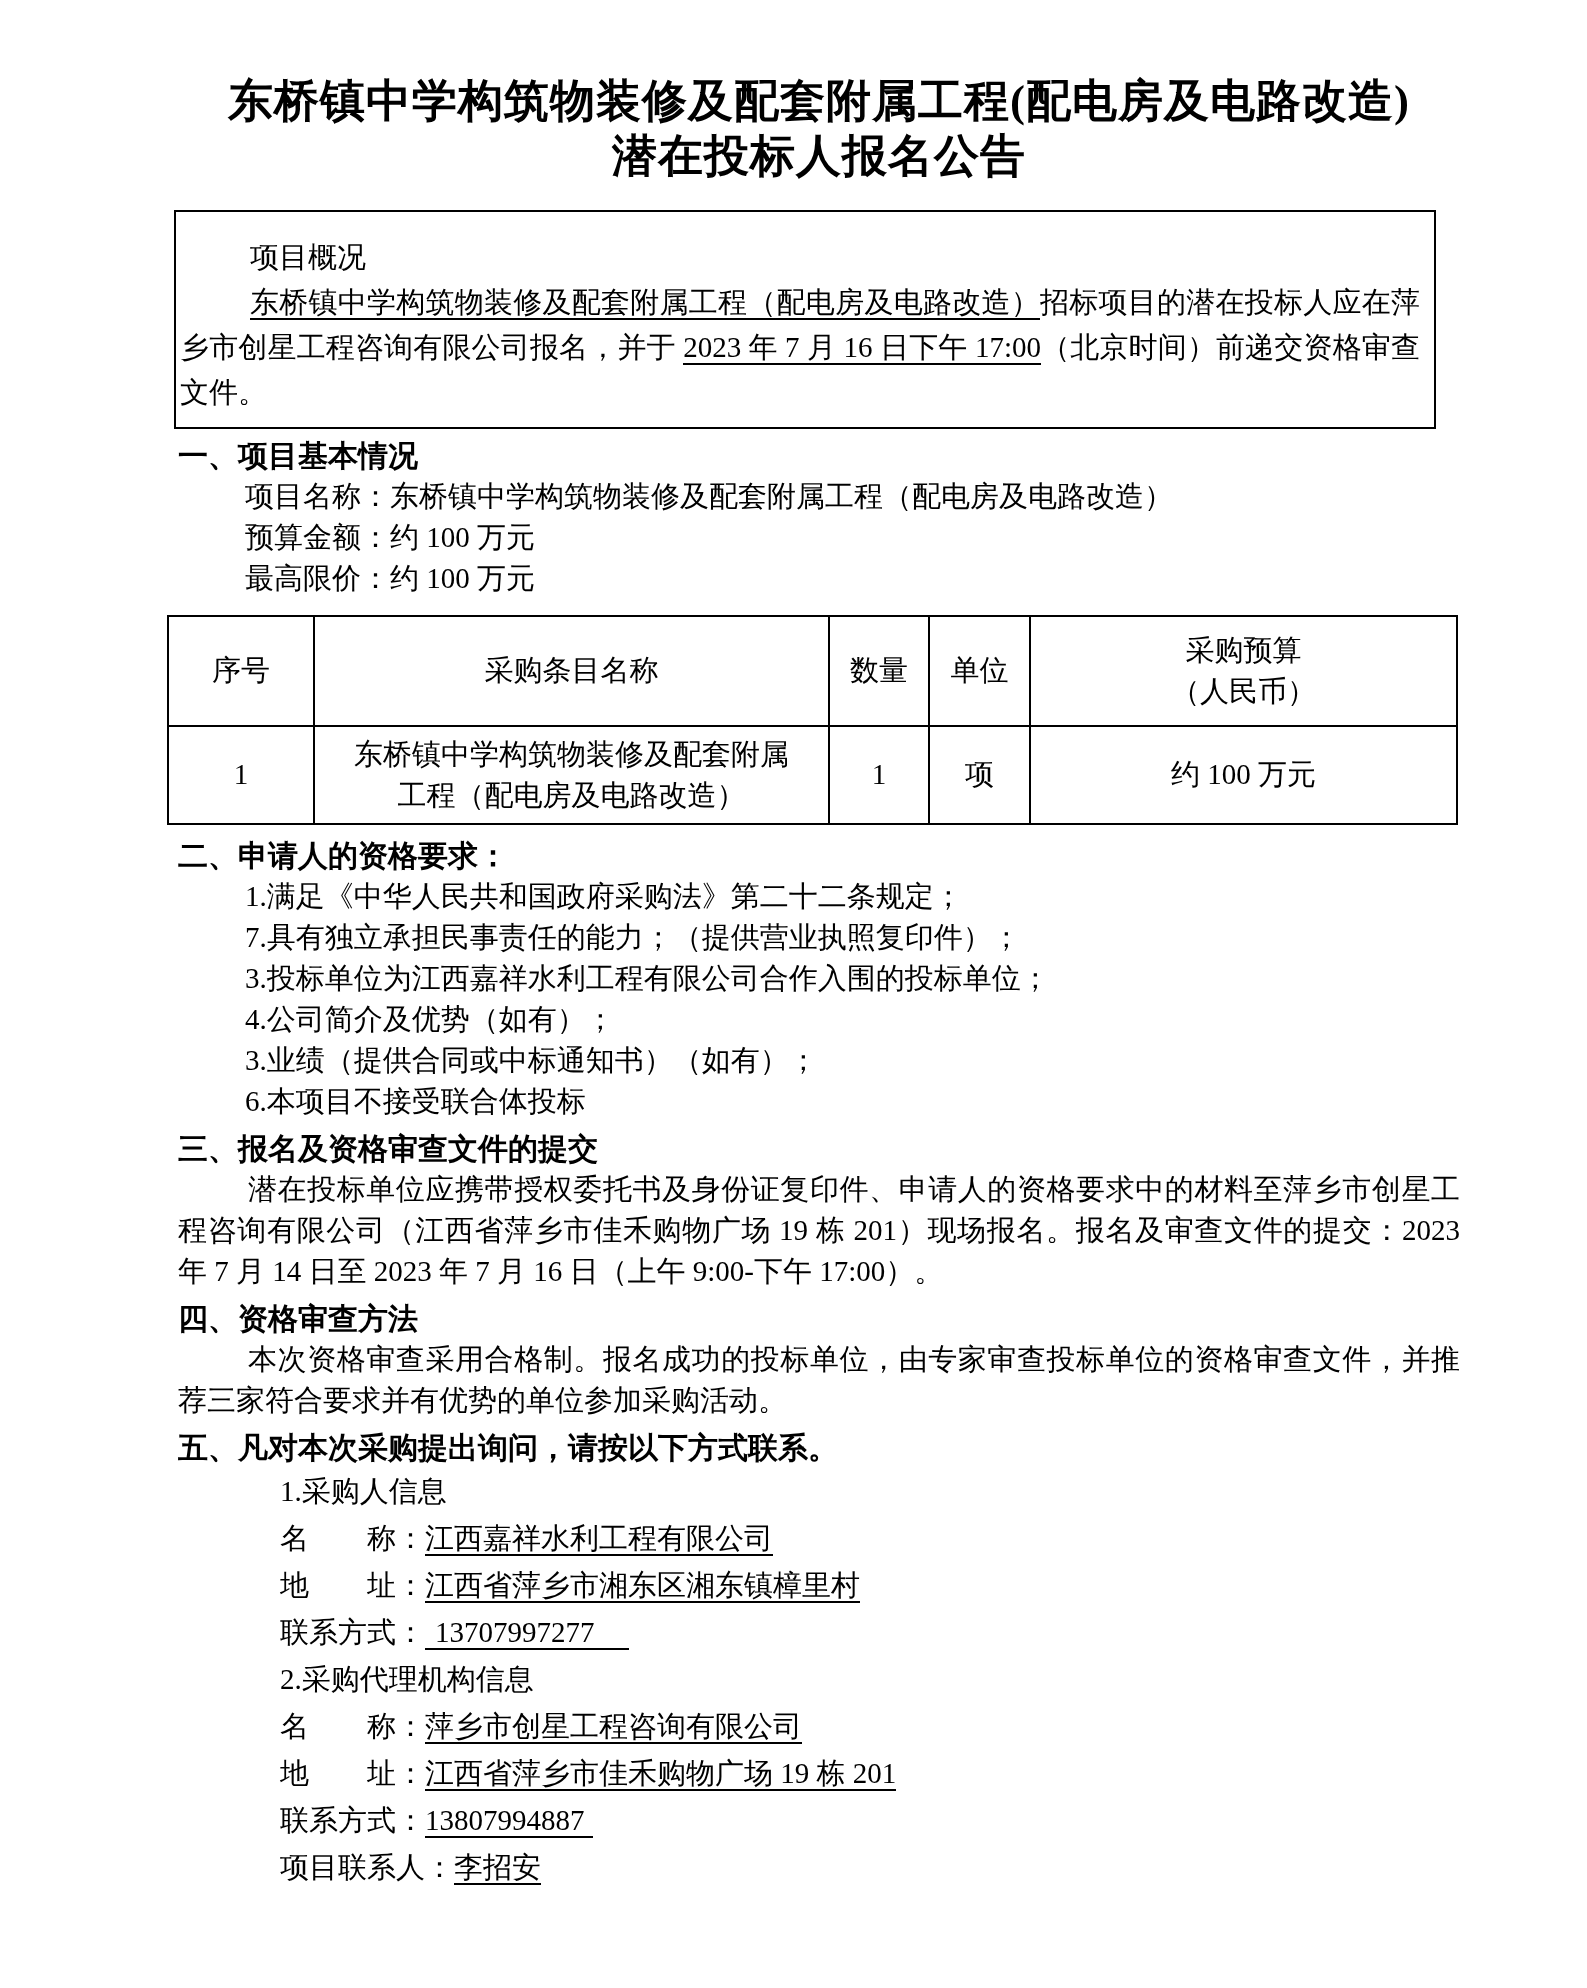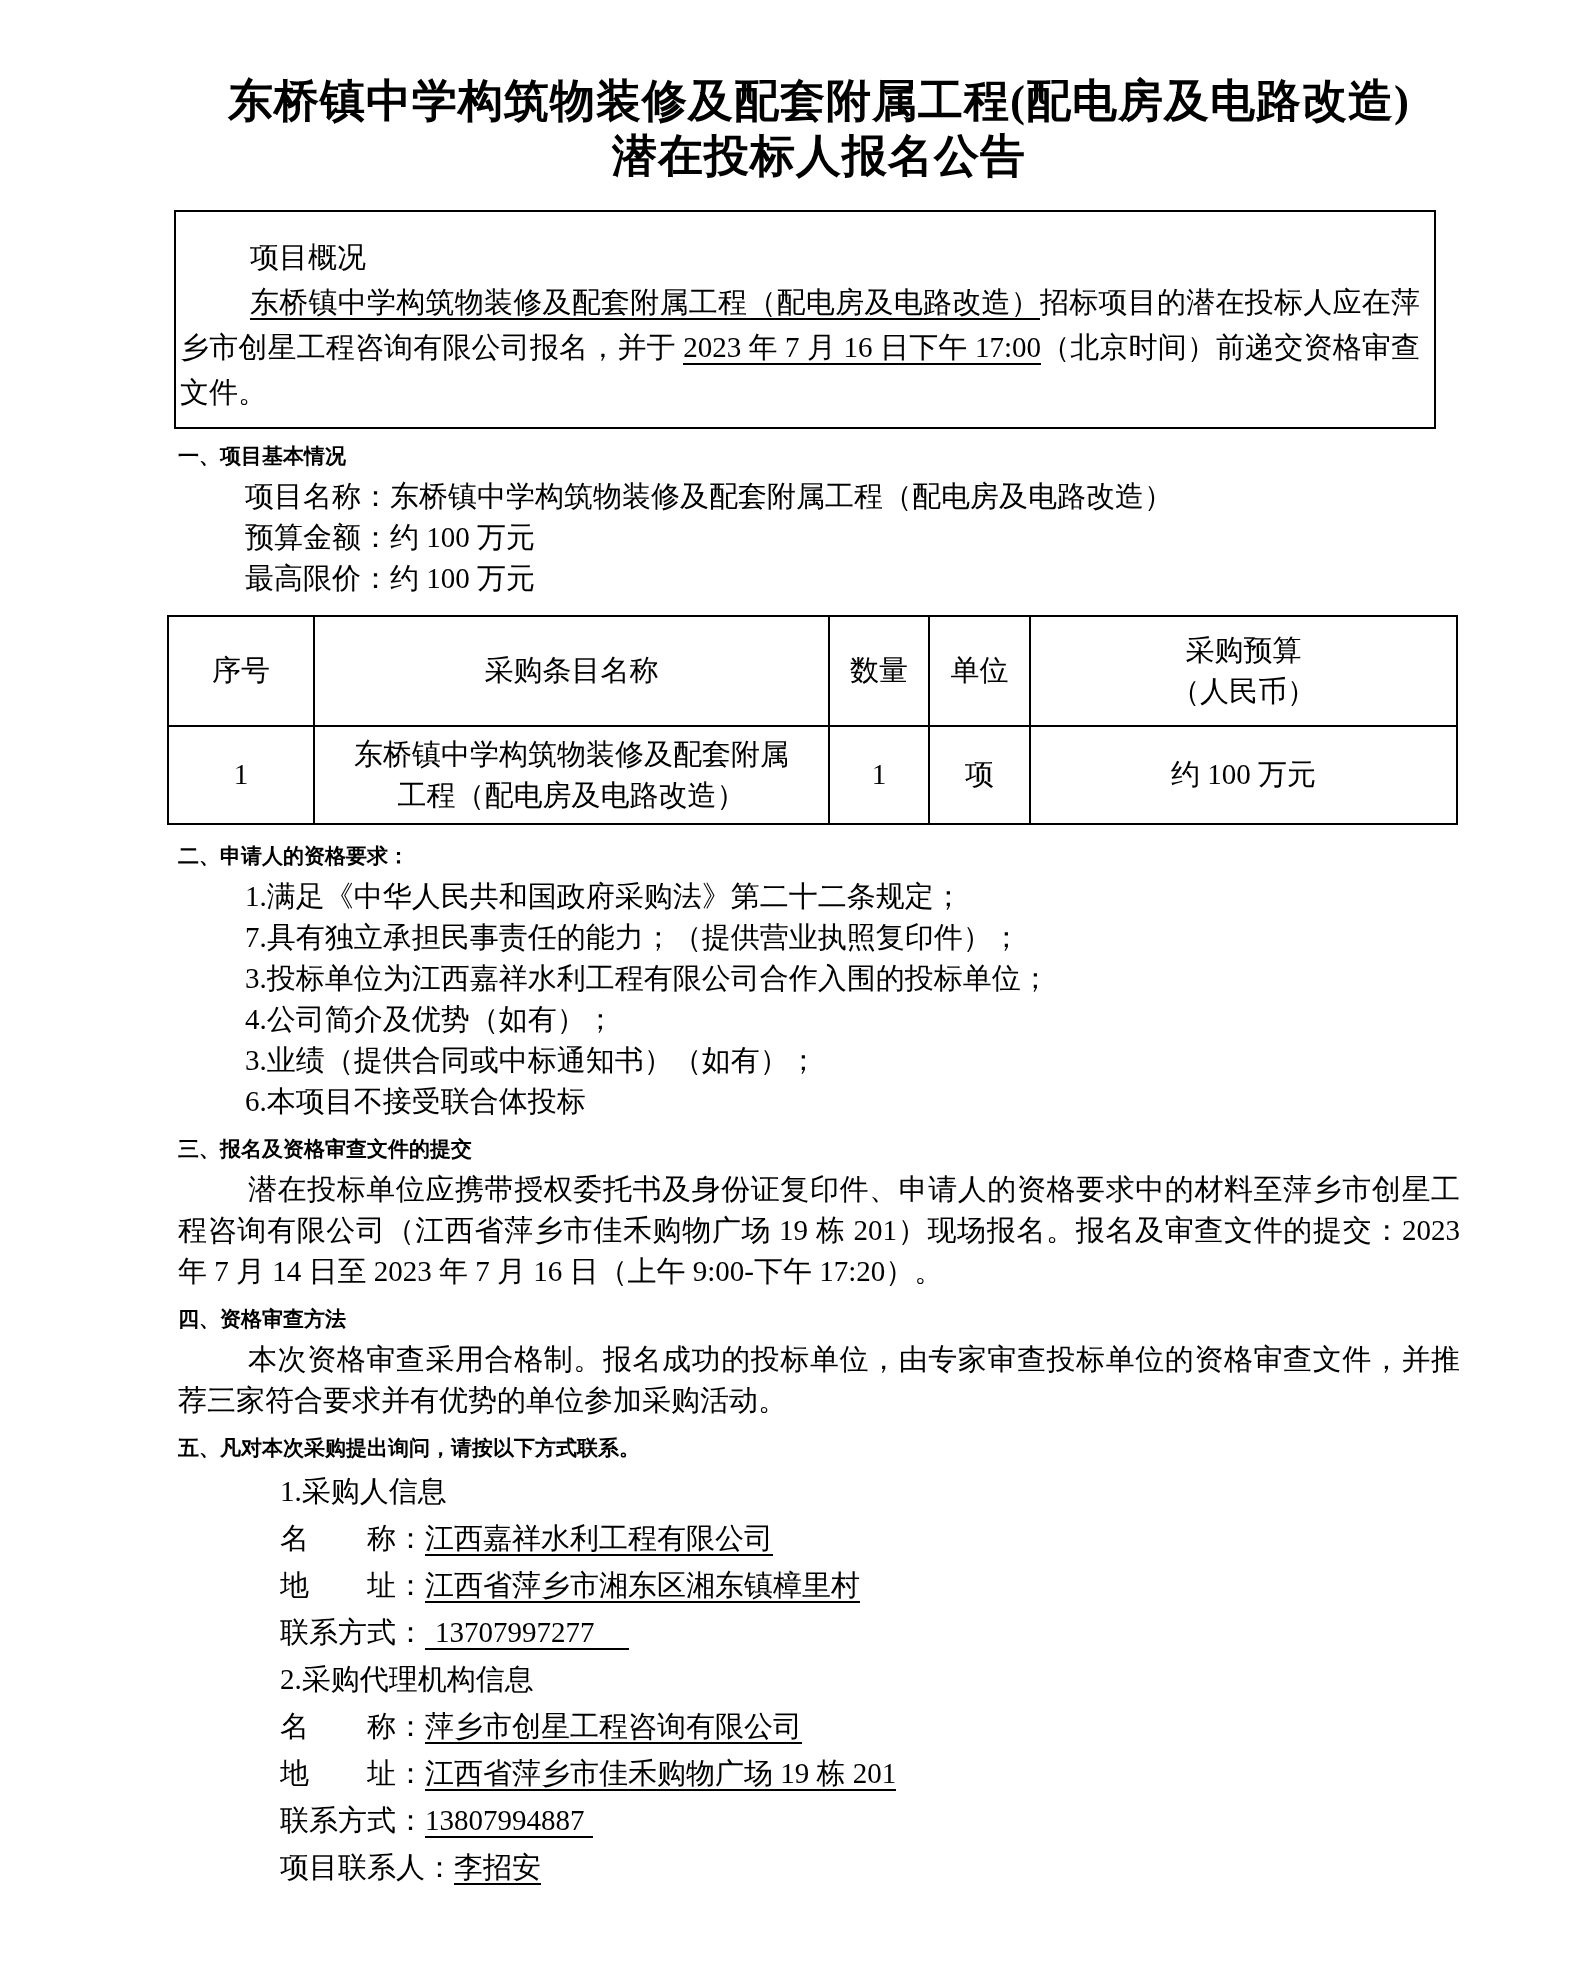--- a/index.html
+++ b/index.html
@@ -32,21 +32,21 @@
   .ov-line { text-indent: 70px; }
   .ov-para { margin: 0; text-align: justify; text-indent: 70px; }
 
   .ul { border-bottom: 2px solid #000; }
   .ul-pad { border-bottom: 2px solid #000; padding-left: 10px; padding-right: 34px; }
   .ul-pad2 { border-bottom: 2px solid #000; padding-right: 8px; font-family: Liberation Serif, serif; }
 
   .sec-heading {
     font-family: "Liberation Sans", "DejaVu Sans", sans-serif;
     font-weight: bold;
-    font-size: 21px;
+    font-size: 30px;
     line-height: 41px;
     margin: 6px 0 0 0;
   }
   .line { line-height: 41px; }
   .indent1 { padding-left: 67px; }
   .para { margin: 0; line-height: 41px; text-align: justify; text-indent: 70px; }
 
   table.ptable {
     border-collapse: collapse;
     table-layout: fixed;
@@ -120,21 +120,21 @@
 
   <div class="sec-heading">二、申请人的资格要求：</div>
   <div class="line indent1">1.满足《中华人民共和国政府采购法》第二十二条规定；</div>
   <div class="line indent1">7.具有独立承担民事责任的能力；（提供营业执照复印件）；</div>
   <div class="line indent1">3.投标单位为江西嘉祥水利工程有限公司合作入围的投标单位；</div>
   <div class="line indent1">4.公司简介及优势（如有）；</div>
   <div class="line indent1">3.业绩（提供合同或中标通知书）（如有）；</div>
   <div class="line indent1">6.本项目不接受联合体投标</div>
 
   <div class="sec-heading">三、报名及资格审查文件的提交</div>
-  <p class="para">潜在投标单位应携带授权委托书及身份证复印件、申请人的资格要求中的材料至萍乡市创星工程咨询有限公司（江西省萍乡市佳禾购物广场 19 栋 201）现场报名。报名及审查文件的提交：2023 年 7 月 14 日至 2023 年 7 月 16 日（上午 9:00-下午 17:20）。</p>
+  <p class="para">潜在投标单位应携带授权委托书及身份证复印件、申请人的资格要求中的材料至萍乡市创星工程咨询有限公司（江西省萍乡市佳禾购物广场 19 栋 201）现场报名。报名及审查文件的提交：2023 年 7 月 14 日至 2023 年 7 月 16 日（上午 9:00-下午 17:00）。</p>
 
   <div class="sec-heading">四、资格审查方法</div>
   <p class="para">本次资格审查采用合格制。报名成功的投标单位，由专家审查投标单位的资格审查文件，并推荐三家符合要求并有优势的单位参加采购活动。</p>
 
   <div class="sec-heading">五、凡对本次采购提出询问，请按以下方式联系。</div>
 
   <div class="contacts">
     <div class="cline">1.采购人信息</div>
     <div class="cline"><span>名　　称：</span><span class="ul">江西嘉祥水利工程有限公司</span></div>
     <div class="cline"><span>地　　址：</span><span class="ul">江西省萍乡市湘东区湘东镇樟里村</span></div>

